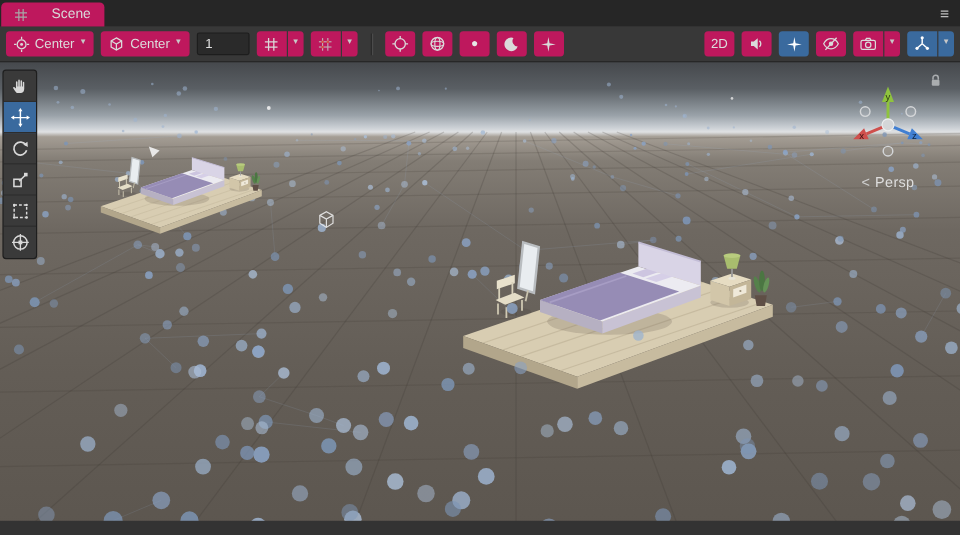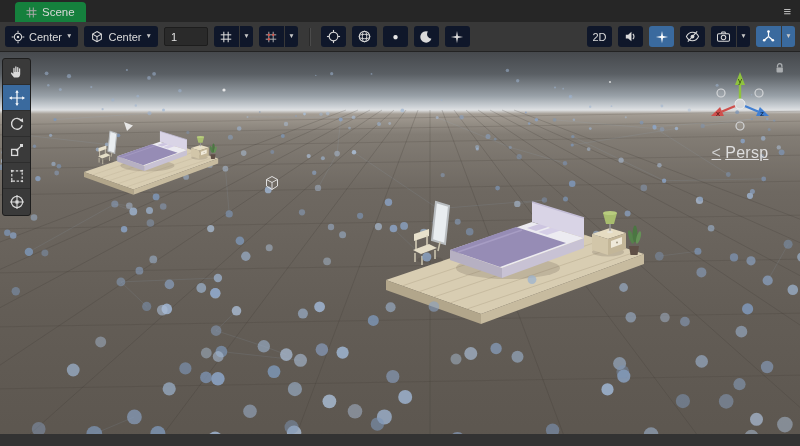--- a/index.html
+++ b/index.html
@@ -1,26 +1,26 @@
 <!DOCTYPE html>
 <html style="--accent: #3a6a9e; --axis-x: #cf4f4c; --axis-y: #8fc33e; --axis-z: #417fd2; --wood: #d8cdb2; --blanket: #968cb5;"><head>
 <meta charset="utf-8">
 <style>
   html,body{margin:0;padding:0;background:#222;font-family:"Liberation Sans",sans-serif;}
   *{box-sizing:border-box;user-select:none;}
   .window{position:relative;width:800px;height:446px;background:#333;overflow:hidden;}
 
   
   .tabbar{height:22px;background:#262626;display:flex;align-items:flex-end;}
-  .tab{display:flex;align-items:center;gap:5px;height:20px;padding:0 11px;background:#15803d;border-radius:4px 4px 0 0;color:#d8d8d8;font-size:11.5px;margin-left:15px;}
+  .tab{display:flex;align-items:center;gap:20px;height:20px;padding:0 11px;background:#be185d;border-radius:4px 4px 0 0;color:#d8d8d8;font-size:11.5px;margin-left:1px;}
   .tabbar-menu{margin-left:auto;align-self:center;color:#bdbdbd;font-size:13px;padding:0 9px;cursor:pointer;}
 
   
   .toolbar{height:30px;background:#383838;display:flex;align-items:center;padding:0 5px;gap:6px;border-bottom:1px solid #232323;}
-  .tbtn{height:21px;background:#0f172a;border-radius:3px;display:flex;align-items:center;justify-content:center;gap:4px;color:#dcdcdc;font-size:11px;padding:0 6px;cursor:pointer;white-space:nowrap;}
+  .tbtn{height:21px;background:#be185d;border-radius:3px;display:flex;align-items:center;justify-content:center;gap:4px;color:#dcdcdc;font-size:11px;padding:0 6px;cursor:pointer;white-space:nowrap;}
   .tbtn.icon-only{width:25px;padding:0;}
   .tbtn.active{background:var(--accent,#3a6a9e);}
   .caret{font-size:6.5px;color:#c8c8c8;line-height:1;}
   .split{display:flex;gap:1px;}
   .split .main{border-radius:3px 0 0 3px;width:25px;padding:0;}
   .split .caret-btn{width:13px;padding:0;border-radius:0 3px 3px 0;}
   .sep{width:1px;height:18px;background:#2a2a2a;box-shadow:1px 0 0 #4b4b4b;margin:0 5px;}
   .snap-input{width:44px;height:19px;background:#2a2a2a;border:1px solid #1d1d1d;border-radius:2px;color:#e2e2e2;font-size:11px;padding:0 6px;}
   .spacer{flex:1;}
   .dot-glyph{font-size:10px;color:#e6e6e6;line-height:1;}
@@ -32,21 +32,21 @@
 
   
   .tool-column{position:absolute;left:2px;top:6px;display:flex;flex-direction:column;background:#3a3a3a;border:1px solid #1e1e1e;border-radius:3px;overflow:hidden;}
   .tool-btn{width:27px;height:26px;display:flex;align-items:center;justify-content:center;border-bottom:1px solid #2d2d2d;cursor:pointer;}
   .tool-btn:last-child{border-bottom:none;}
   .tool-btn.active{background:var(--accent,#3a6a9e);}
 
   
   .axis-gizmo{position:absolute;right:12px;top:8px;width:96px;text-align:center;}
   .gizmo-lock{position:absolute;right:2px;top:0;opacity:.85;cursor:pointer;}
-  .persp-label{font-size:16px;color:#dedede;margin-top:-4px;cursor:pointer;letter-spacing:.3px;text-decoration:underline;}
+  .persp-label{font-size:12px;color:#dedede;margin-top:-4px;cursor:pointer;letter-spacing:.3px;}
   .persp-label .arr{margin-right:4px;color:#cfcfcf;}
 
   .bottom-strip{position:absolute;left:0;bottom:0;width:100%;height:12px;background:#333;}
 </style>
 </head>
 <body>
 
 <div class="window">
 
   <div class="tabbar">

